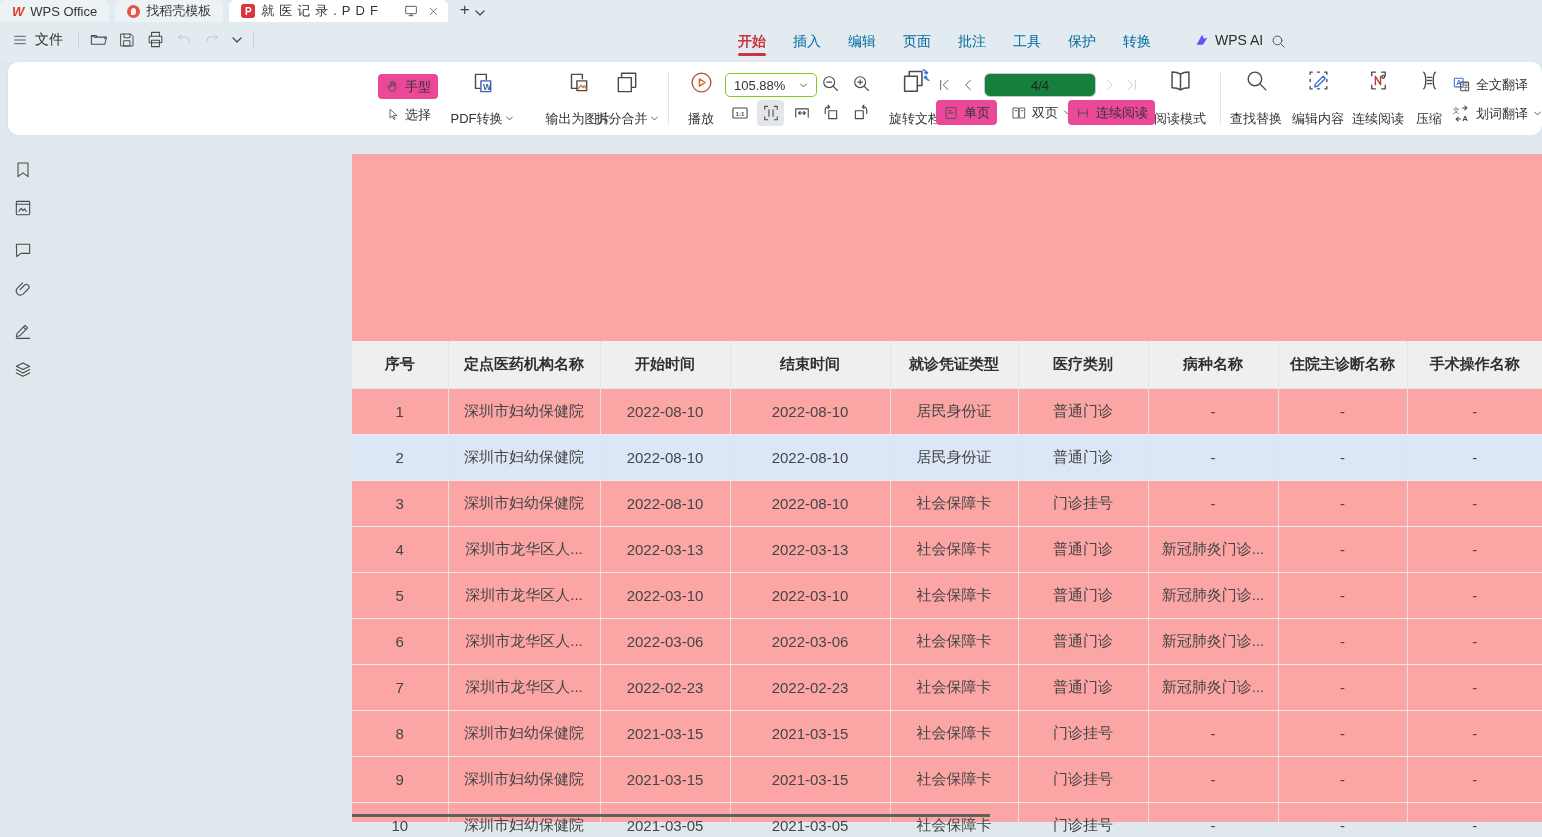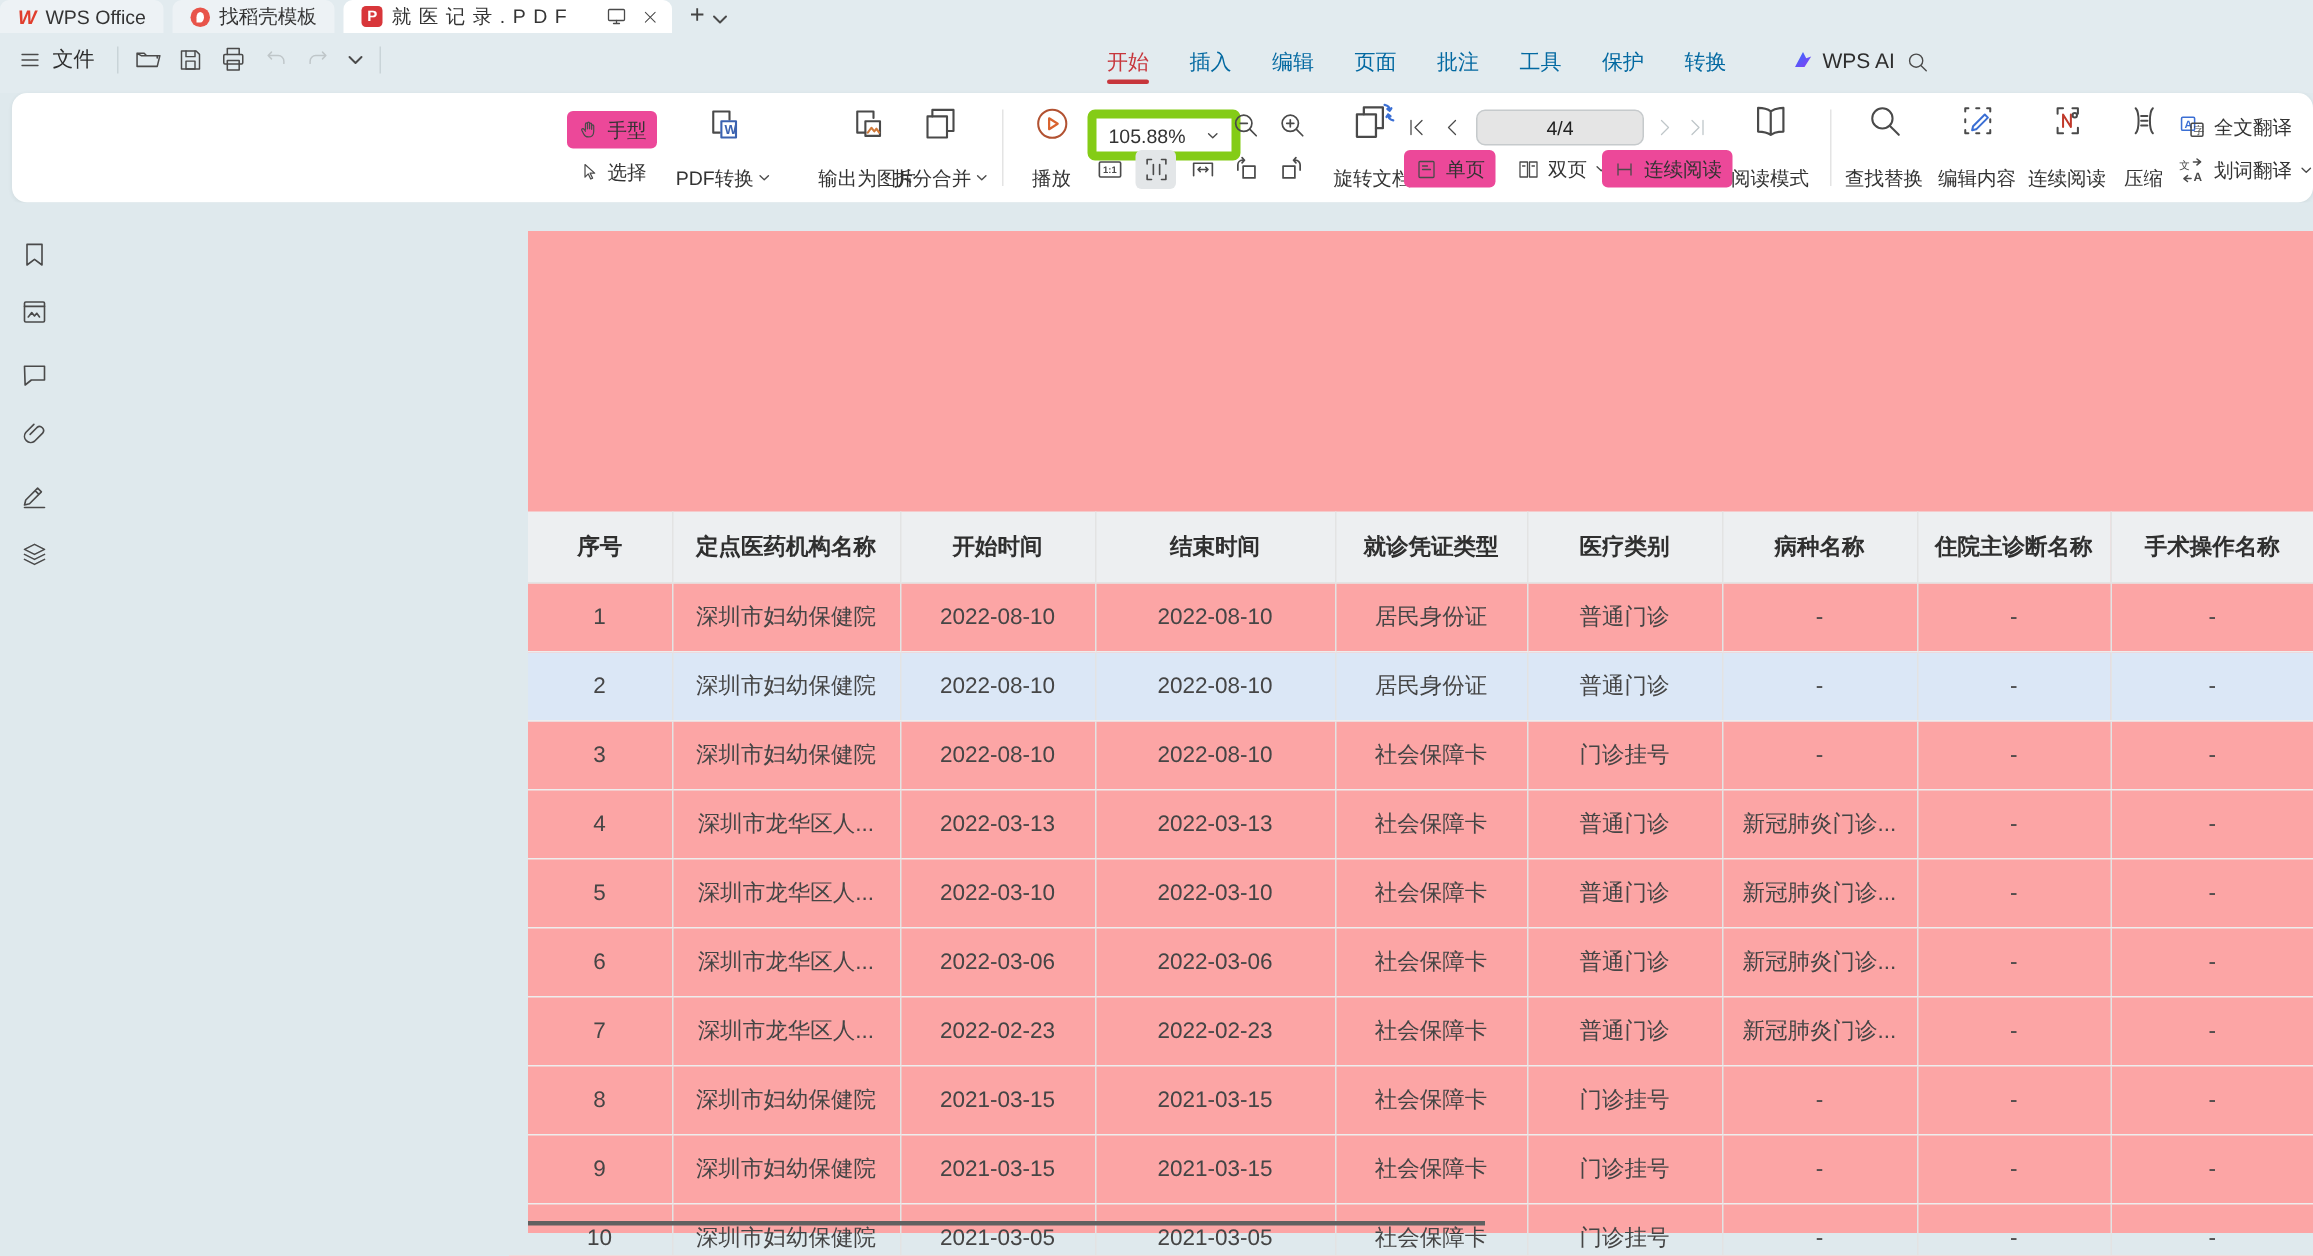--- a/index.html
+++ b/index.html
@@ -24,37 +24,37 @@
   .tab-ctl{display:flex;align-items:center;gap:8px;margin-left:14px}
   .tabbar-plus{font-size:17px;color:#444;margin:0 4px 0 6px;line-height:20px}
   .tabbar-caret{margin-top:2px}
   
   .menubar{position:absolute;left:0;top:22px;width:100%;height:40px;background:#e2ebef}
   .file-group{position:absolute;left:12px;top:9px;display:flex;align-items:center;gap:7px;font-size:14px;color:#2e2e2e}
   .qa-icons{position:absolute;left:78px;top:8px;display:flex;align-items:center;gap:10px}
   .v-sep{width:1px;height:18px;background:#c9d4d8}
   .menu-items{position:absolute;left:738px;top:0;height:40px;display:flex;align-items:center;gap:27px;font-size:14px}
   .menu-item{position:relative;color:#0369a1;padding:9px 0;cursor:default;white-space:nowrap}
-  .menu-item.active{color:#c7363c;font-weight:normal}
+  .menu-item.active{color:#c7363c;font-weight:bold}
   .menu-item.active .menu-underline{position:absolute;left:0;right:0;bottom:4px;height:3px;background:#c7363c;border-radius:2px}
   .wpsai{position:absolute;left:1194px;top:10px;display:flex;align-items:flex-end;gap:5px;font-size:14px;color:#2e2e2e}
   .menubar-search{position:absolute;left:1270px;top:11px}
   
   .toolbar{position:absolute;left:8px;top:62px;width:1534px;height:73px;background:#fff;
            border-radius:10px;box-shadow:0 1px 3px rgba(40,60,70,.08)}
   .tb{position:absolute;display:flex;flex-direction:column;align-items:center;justify-content:space-between;
       font-size:13px;color:#333;text-align:center}
   .tb .lbl{display:flex;align-items:center;gap:2px;white-space:nowrap;line-height:15px}
   .pill{display:flex;align-items:center;gap:5px;font-size:13px;color:#333;padding:0 7px;height:25px;
         border-radius:4px;white-space:nowrap;position:absolute}
   .pill.sel{background:#ec4899}
   .tb-sep{position:absolute;width:1px;background:#e4e4e4}
   .zoombox{position:absolute;display:flex;align-items:center;justify-content:space-between;background:#fff;
-           border:6px solid #84cc16;border-radius:5px;font-size:13px;color:#333;padding:0 8px}
-  .pageinput{position:absolute;display:flex;align-items:center;justify-content:center;background:#e5e5e5;
+           border:1px solid #84cc16;border-radius:5px;font-size:13px;color:#333;padding:0 8px}
+  .pageinput{position:absolute;display:flex;align-items:center;justify-content:center;background:#15803d;
              border:1px solid #c6cacc;border-radius:6px;font-size:13px;color:#222}
   .navbtn{position:absolute}
   .fitbtn{position:absolute;display:flex;align-items:center;justify-content:center;border-radius:4px}
   .fitbtn.sel{background:#e3e6e8}
   
   .content{position:absolute;left:0;top:135px;width:100%;height:702px;background:#dfe9ed}
   .side-icon{position:absolute;left:13px}
   .page{position:absolute;left:352px;top:19px;width:1190px;height:668px;background:#fca5a5}
   table.doc{border-collapse:collapse;table-layout:fixed;margin-top:187px;width:1190px;font-size:15px;color:#454545}
   table.doc th{background:#edeff1;font-weight:bold;color:#2f2f2f;height:45px;border:1px solid #e3e3e3;border-top:none}

